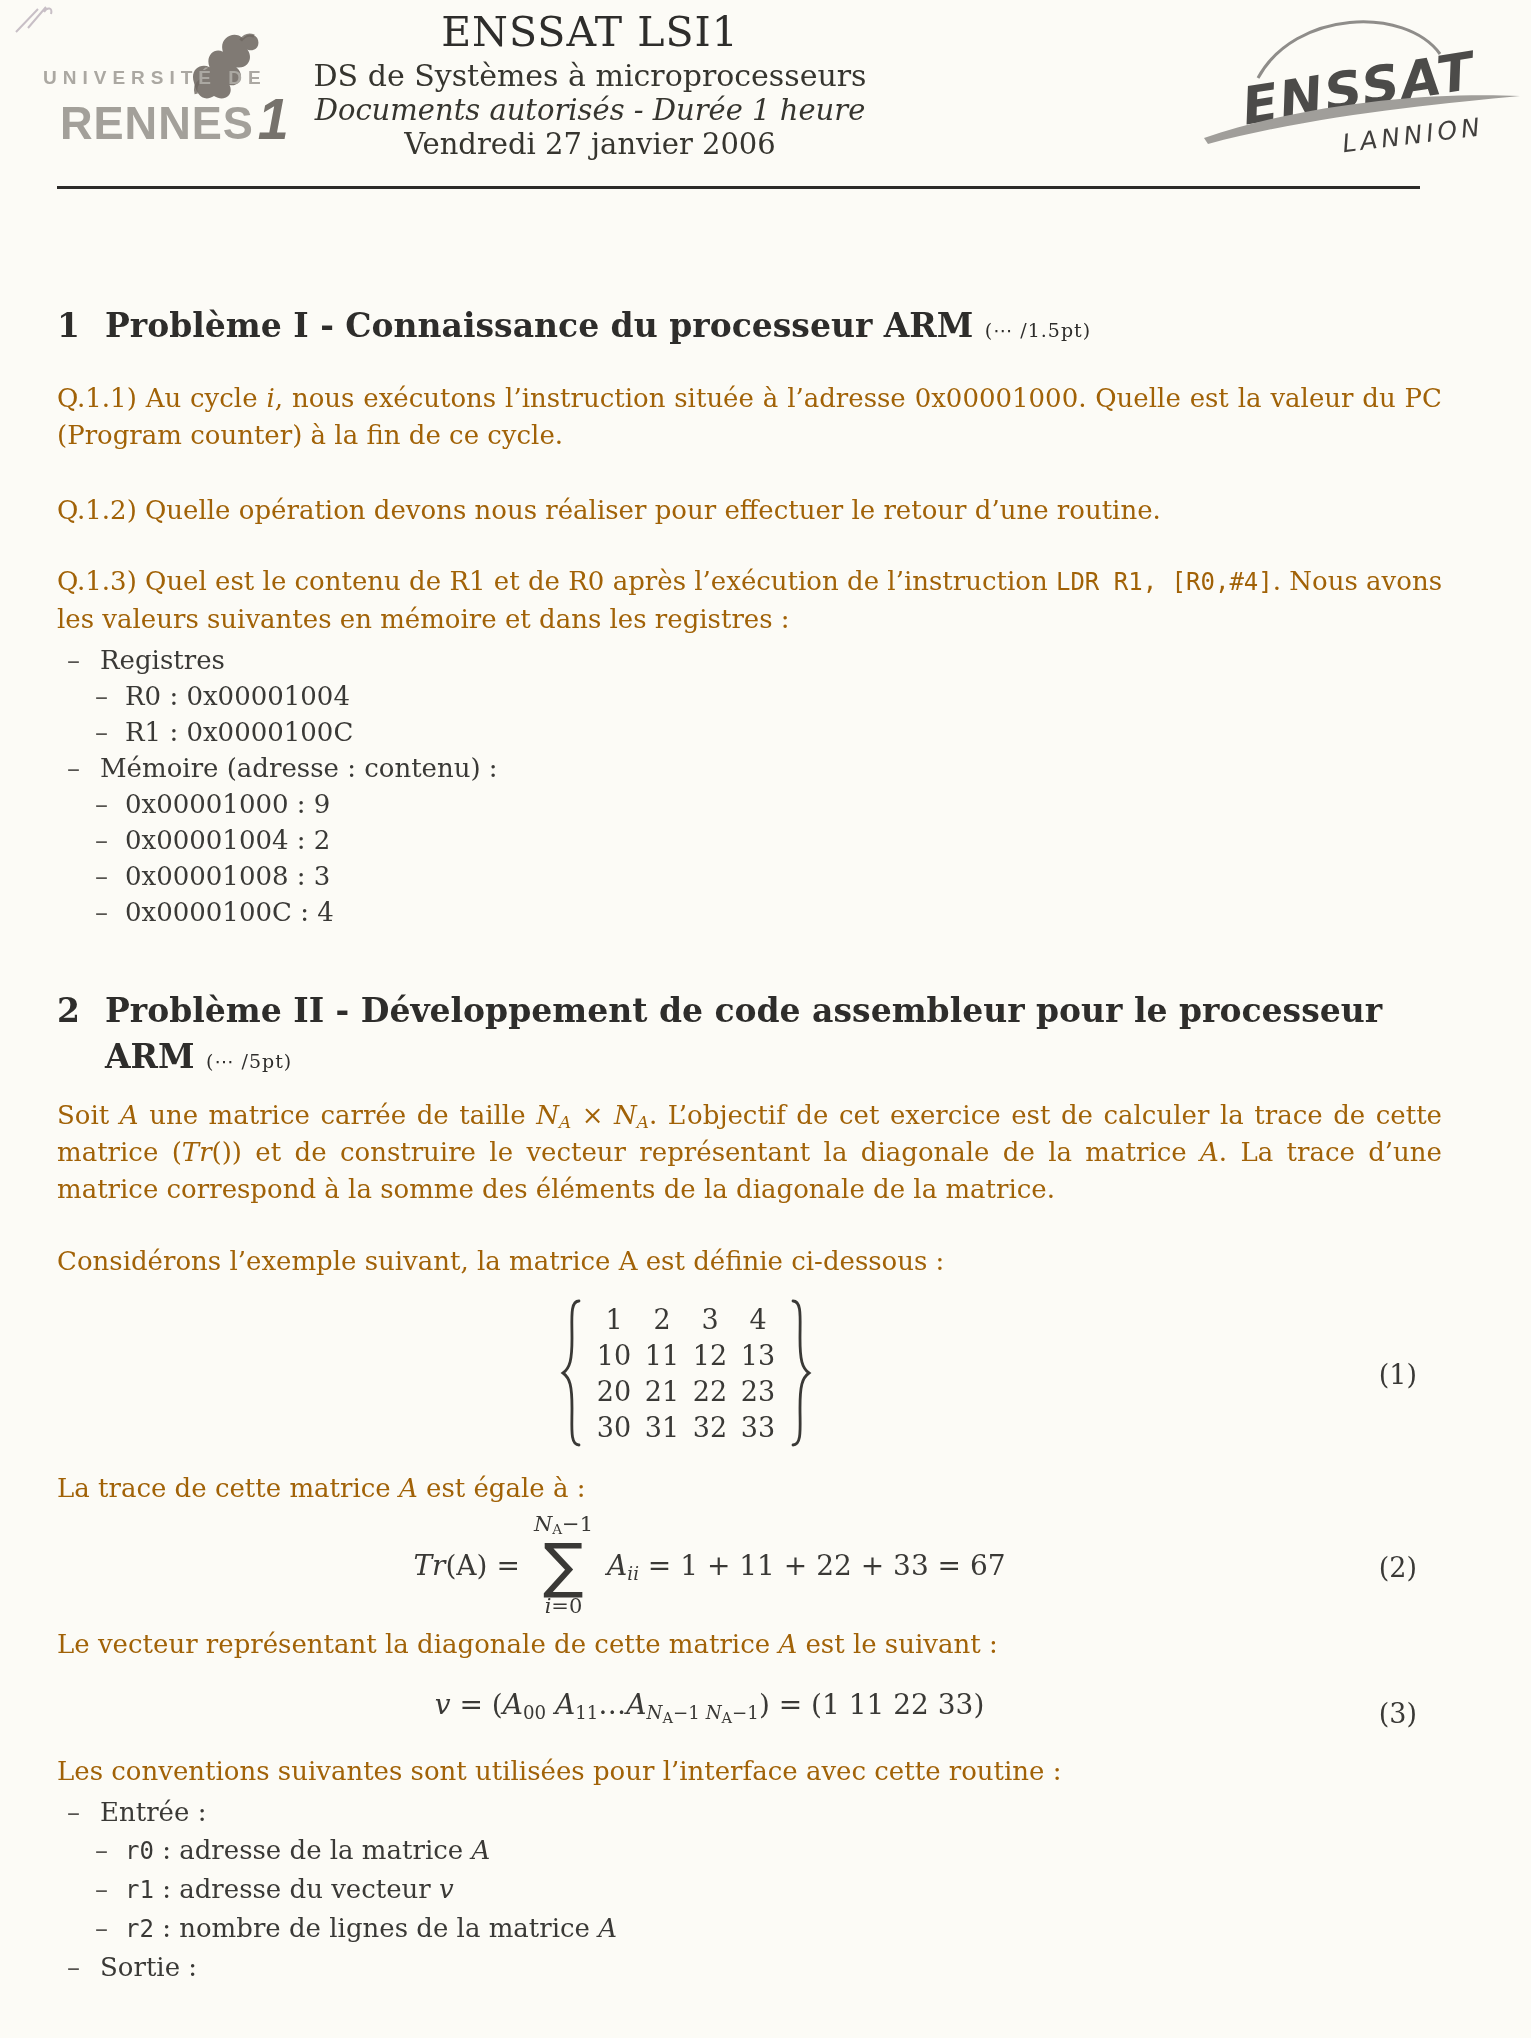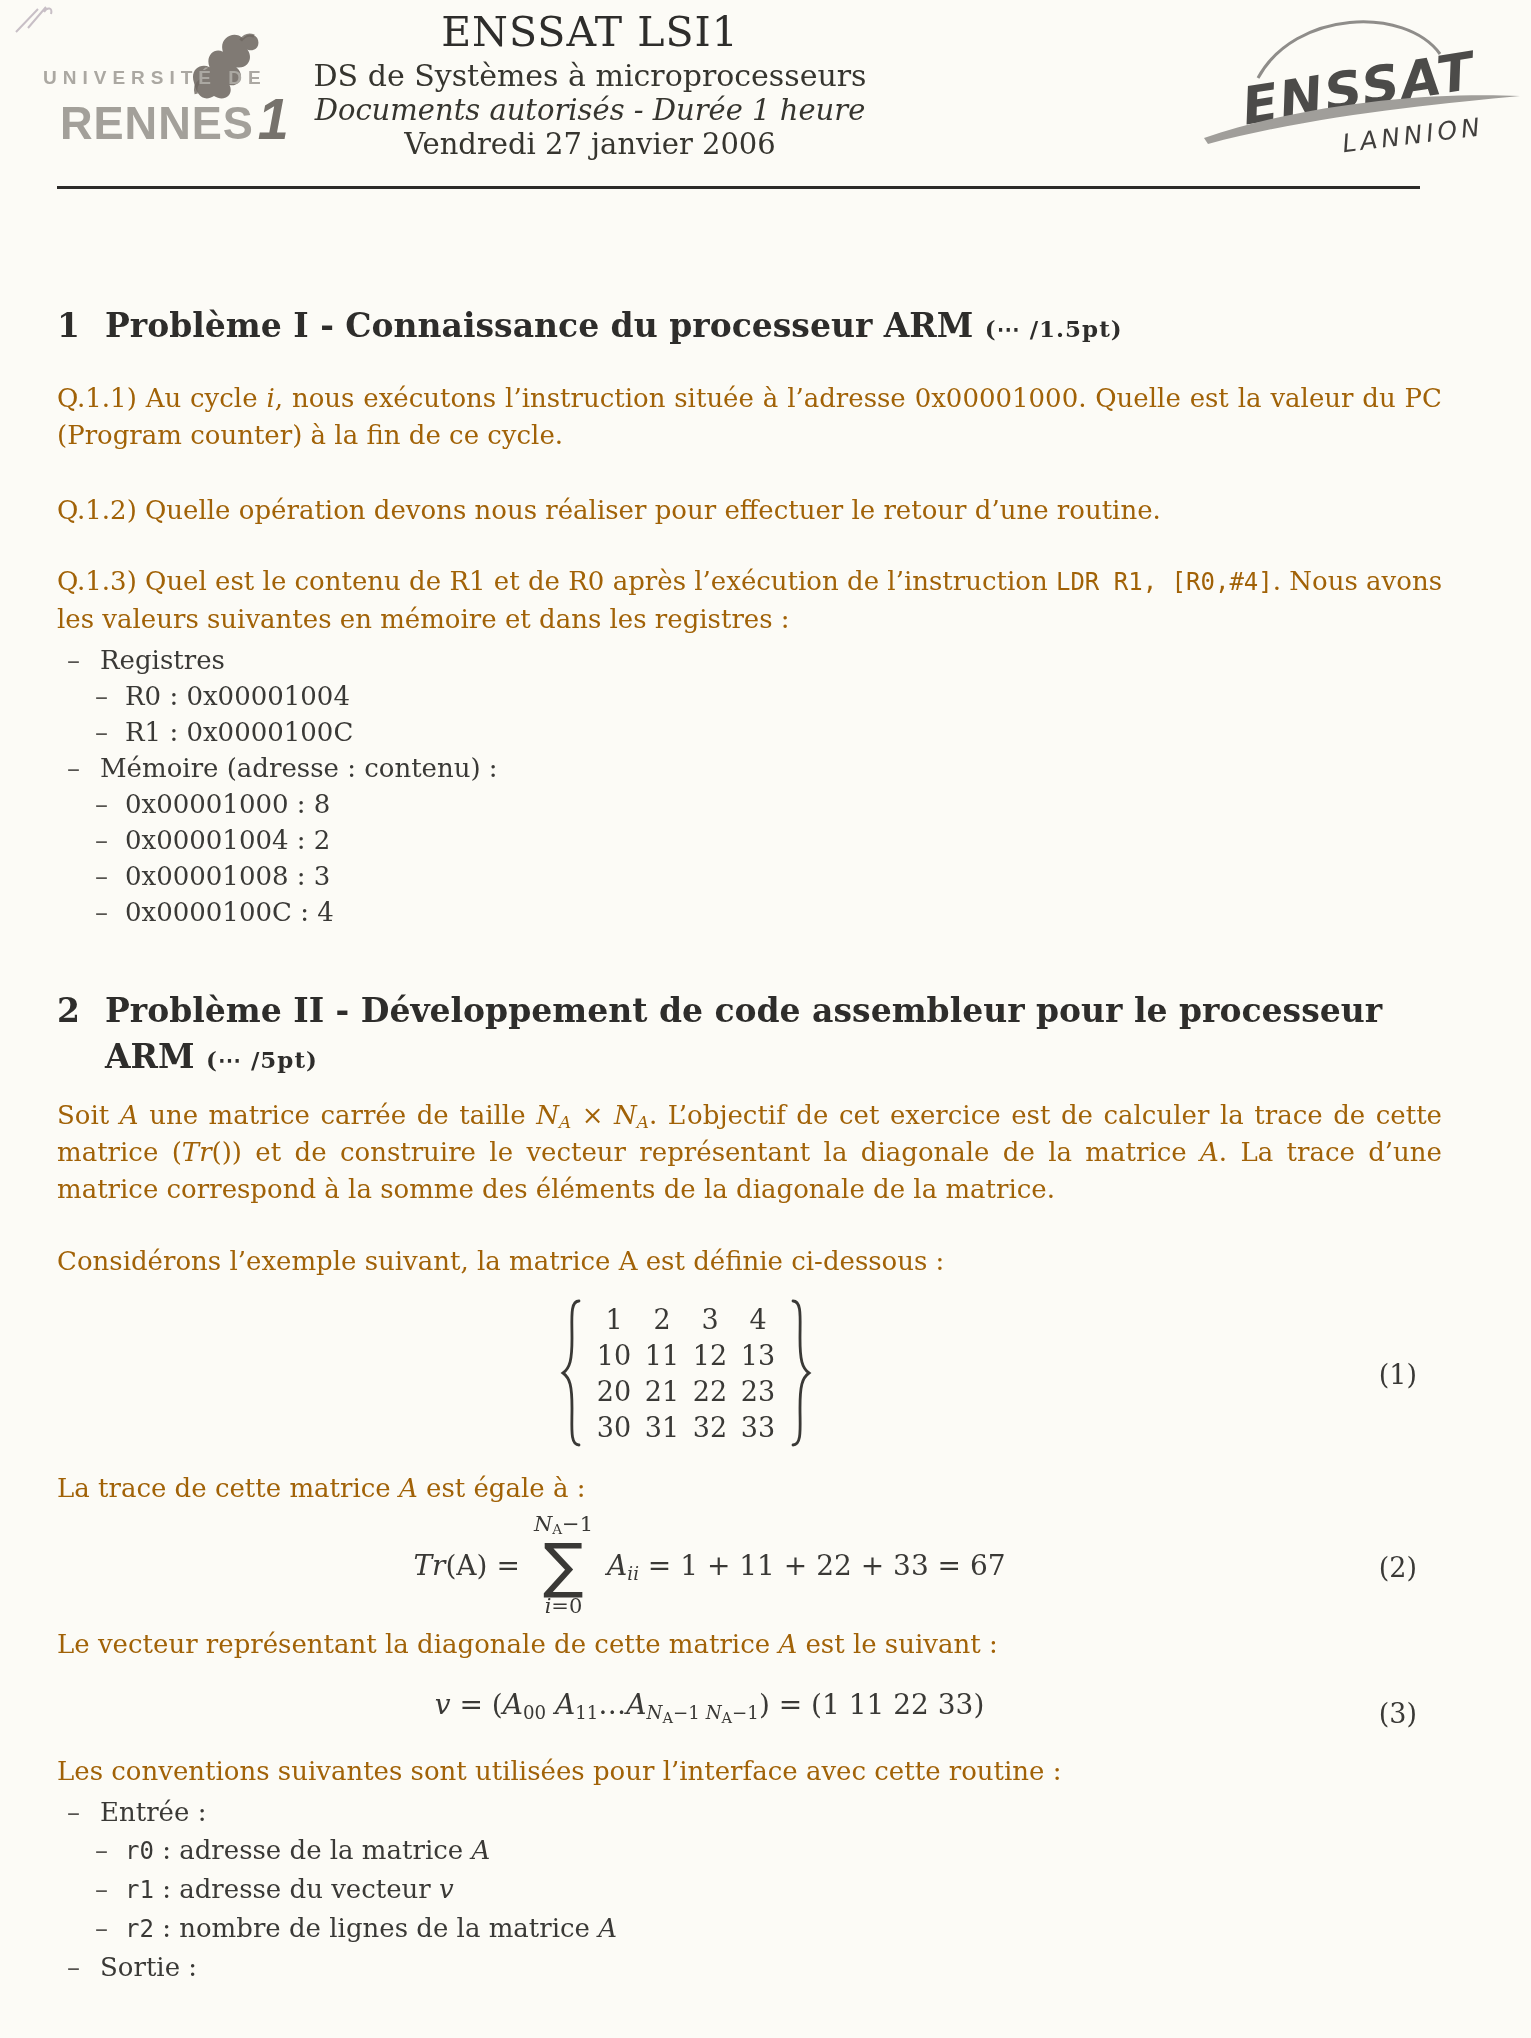--- a/index.html
+++ b/index.html
@@ -41,21 +41,21 @@
   .blk{position:absolute;left:57px;width:1385px;}
   .para{font-size:26px;line-height:37px;text-align:justify;color:#a16207;}
   .mono{font-family:"DejaVu Sans Mono","Liberation Mono",monospace;font-size:24px;}
   i{font-style:italic;}
   sub{font-size:65%;line-height:0;vertical-align:-0.25em;}
   sub sub{font-size:80%;}
 
   
   .sec{display:flex;font-size:33px;font-weight:bold;color:#2e2d2b;line-height:46px;}
   .sec .num{width:48px;flex:0 0 48px;}
-  .pts{font-size:23px;font-weight:bold;letter-spacing:1px;}
+  .pts{font-size:19px;font-weight:normal;letter-spacing:1px;}
 
   
   .list{font-size:26px;}
   .li{white-space:nowrap;}
   .list-1 .li{line-height:36px;}
   .list-2 .li{line-height:38px;}
   .li .dash{display:inline-block;text-align:left;color:#55534f;}
   .lvl1{padding-left:10px;}
   .lvl1 .dash{width:33px;}
   .lvl2{padding-left:38px;}
@@ -128,21 +128,21 @@
 
   <div class="blk para" style="top:563px">
     <span>Q.1.3)</span><span> Quel est le contenu de R1 et de R0 après l’exécution de l’instruction </span><span class="mono">LDR R1, [R0,#4]</span><span>. Nous avons les valeurs suivantes en mémoire et dans les registres :</span>
   </div>
 
   <div class="blk list list-1" style="top:642px">
     <div class="li lvl1"><span class="dash">–</span><span>Registres</span></div>
     <div class="li lvl2"><span class="dash">–</span><span>R0 : 0x00001004</span></div>
     <div class="li lvl2"><span class="dash">–</span><span>R1 : 0x0000100C</span></div>
     <div class="li lvl1"><span class="dash">–</span><span>Mémoire (adresse : contenu) :</span></div>
-    <div class="li lvl2"><span class="dash">–</span><span>0x00001000 : 8</span></div>
+    <div class="li lvl2"><span class="dash">–</span><span>0x00001000 : 9</span></div>
     <div class="li lvl2"><span class="dash">–</span><span>0x00001004 : 2</span></div>
     <div class="li lvl2"><span class="dash">–</span><span>0x00001008 : 3</span></div>
     <div class="li lvl2"><span class="dash">–</span><span>0x0000100C : 4</span></div>
   </div>
 
   <div class="blk sec" style="top:988px">
     <span class="num">2</span>
     <span>
       <span>Problème II - Développement de code assembleur pour le processeur</span><br>
       <span>ARM</span>&nbsp;<span class="pts">(⋯ /5pt)</span>

